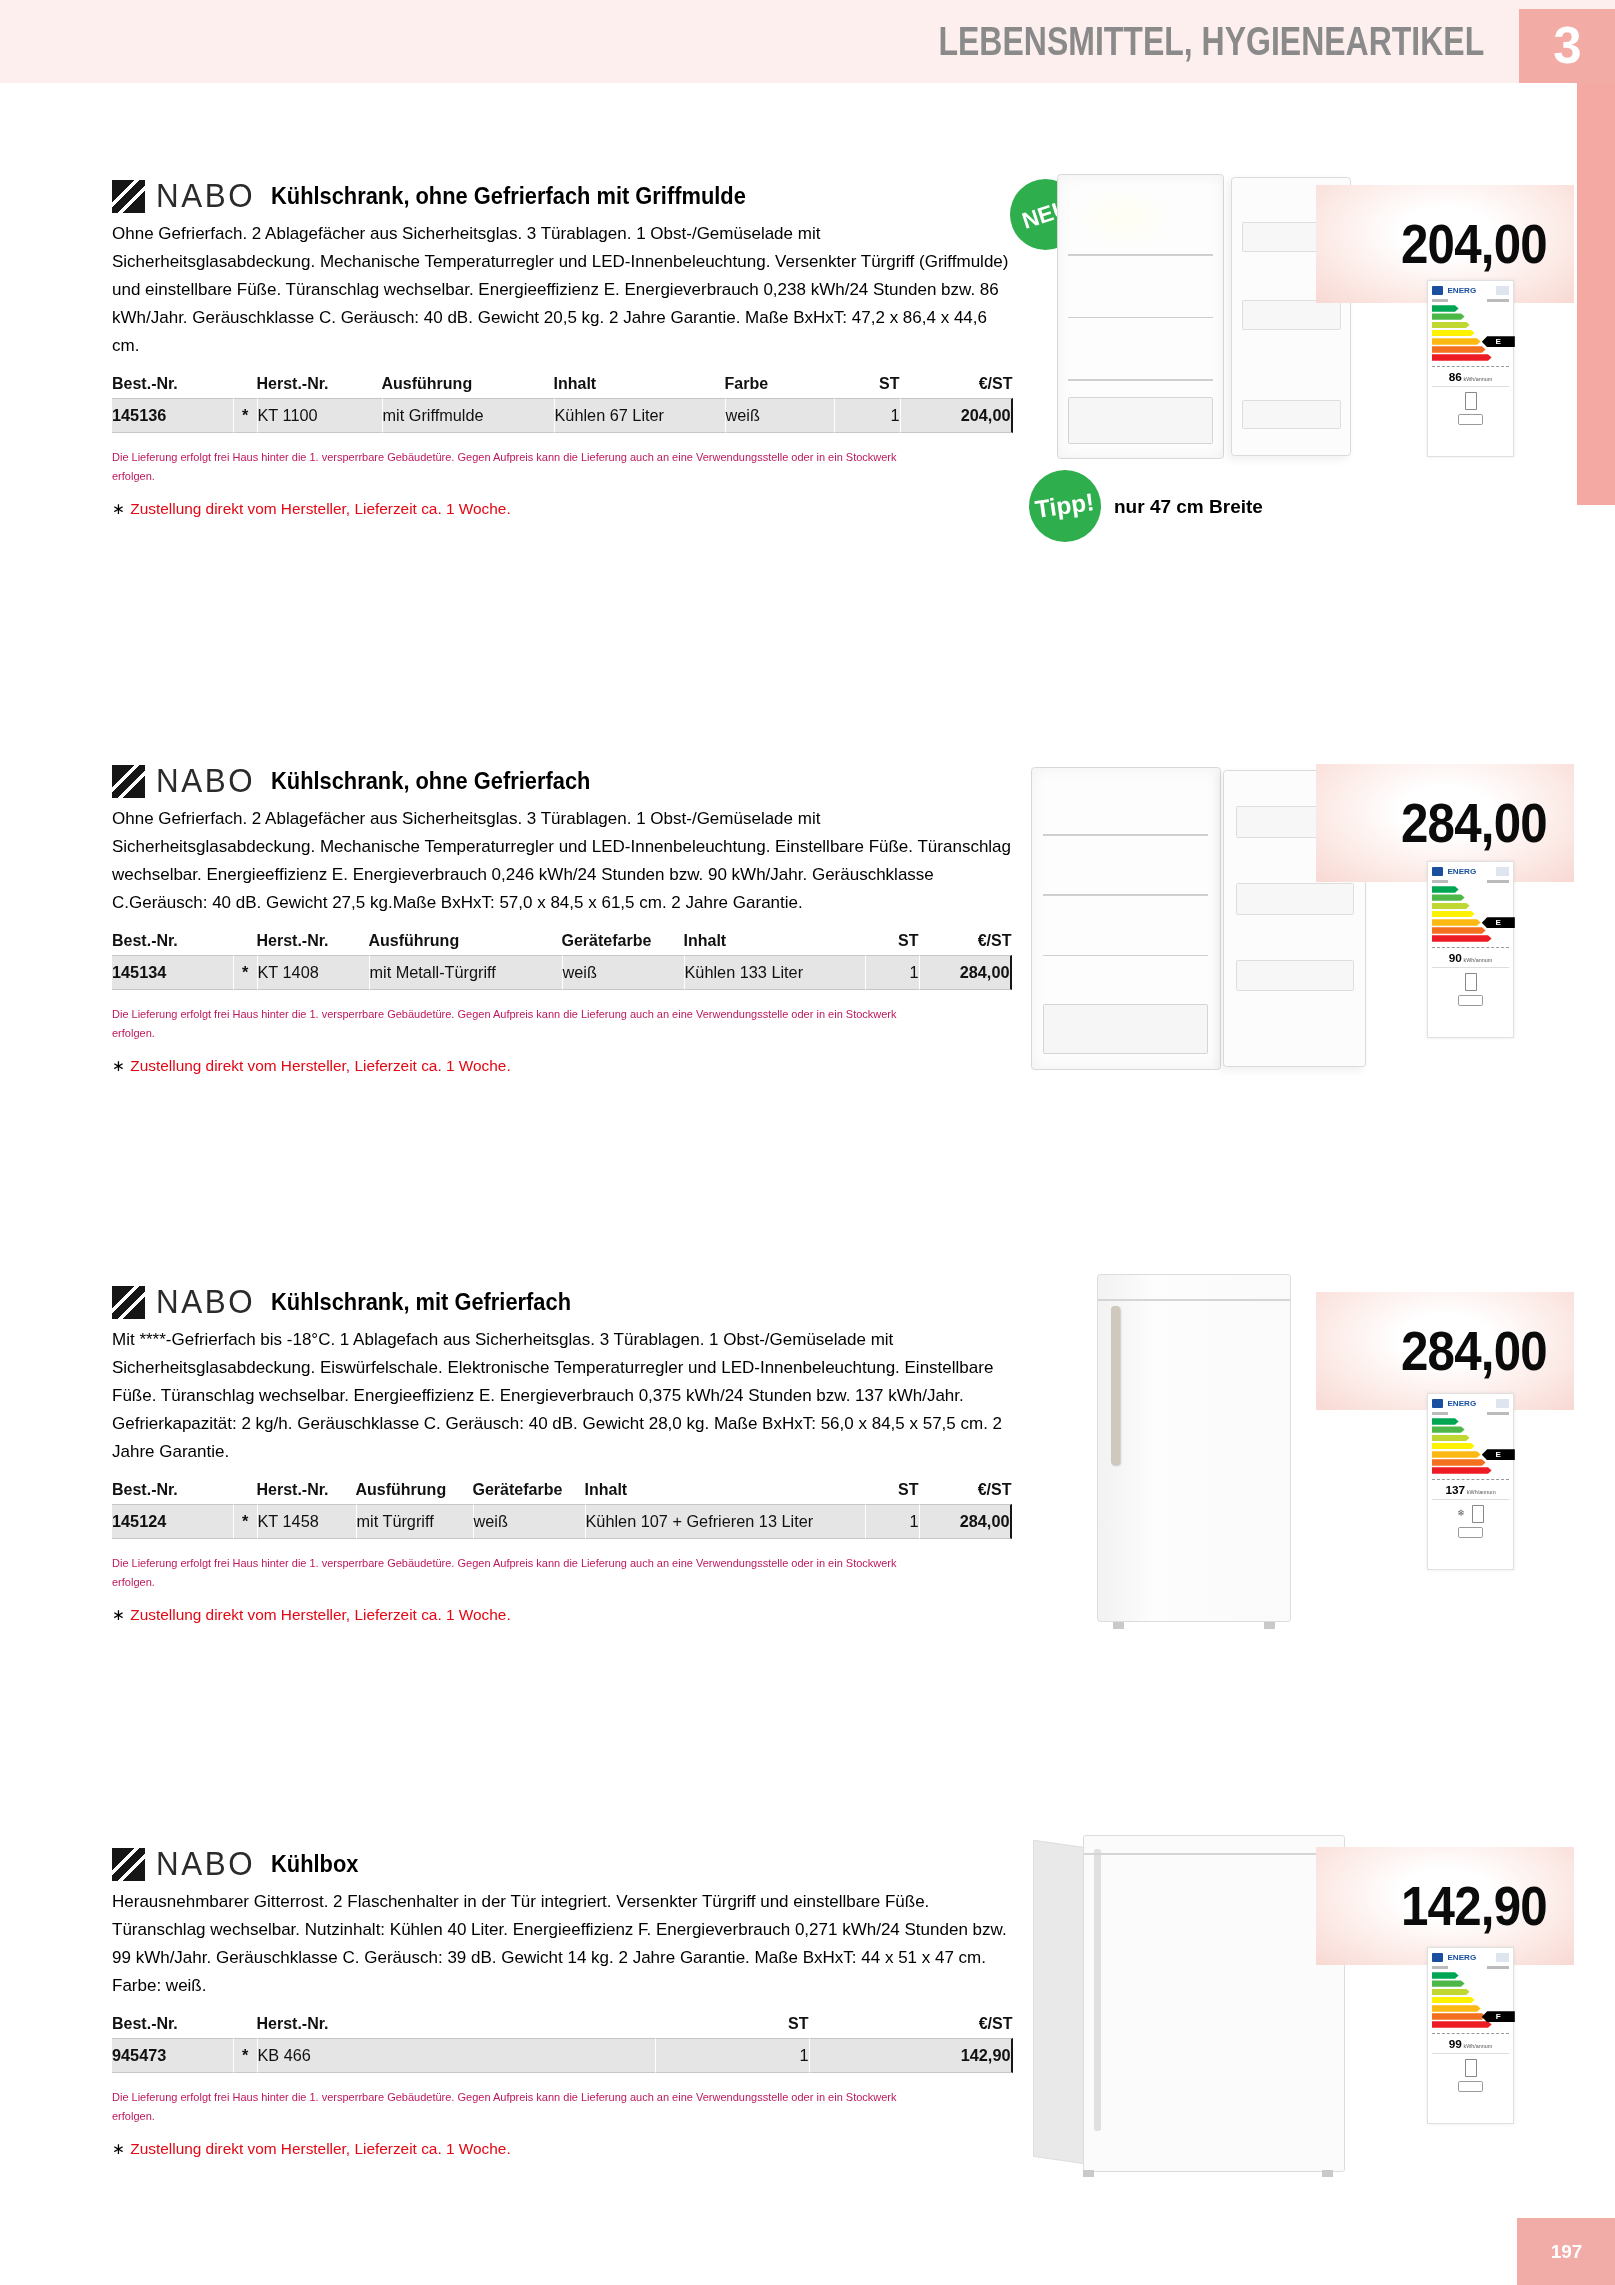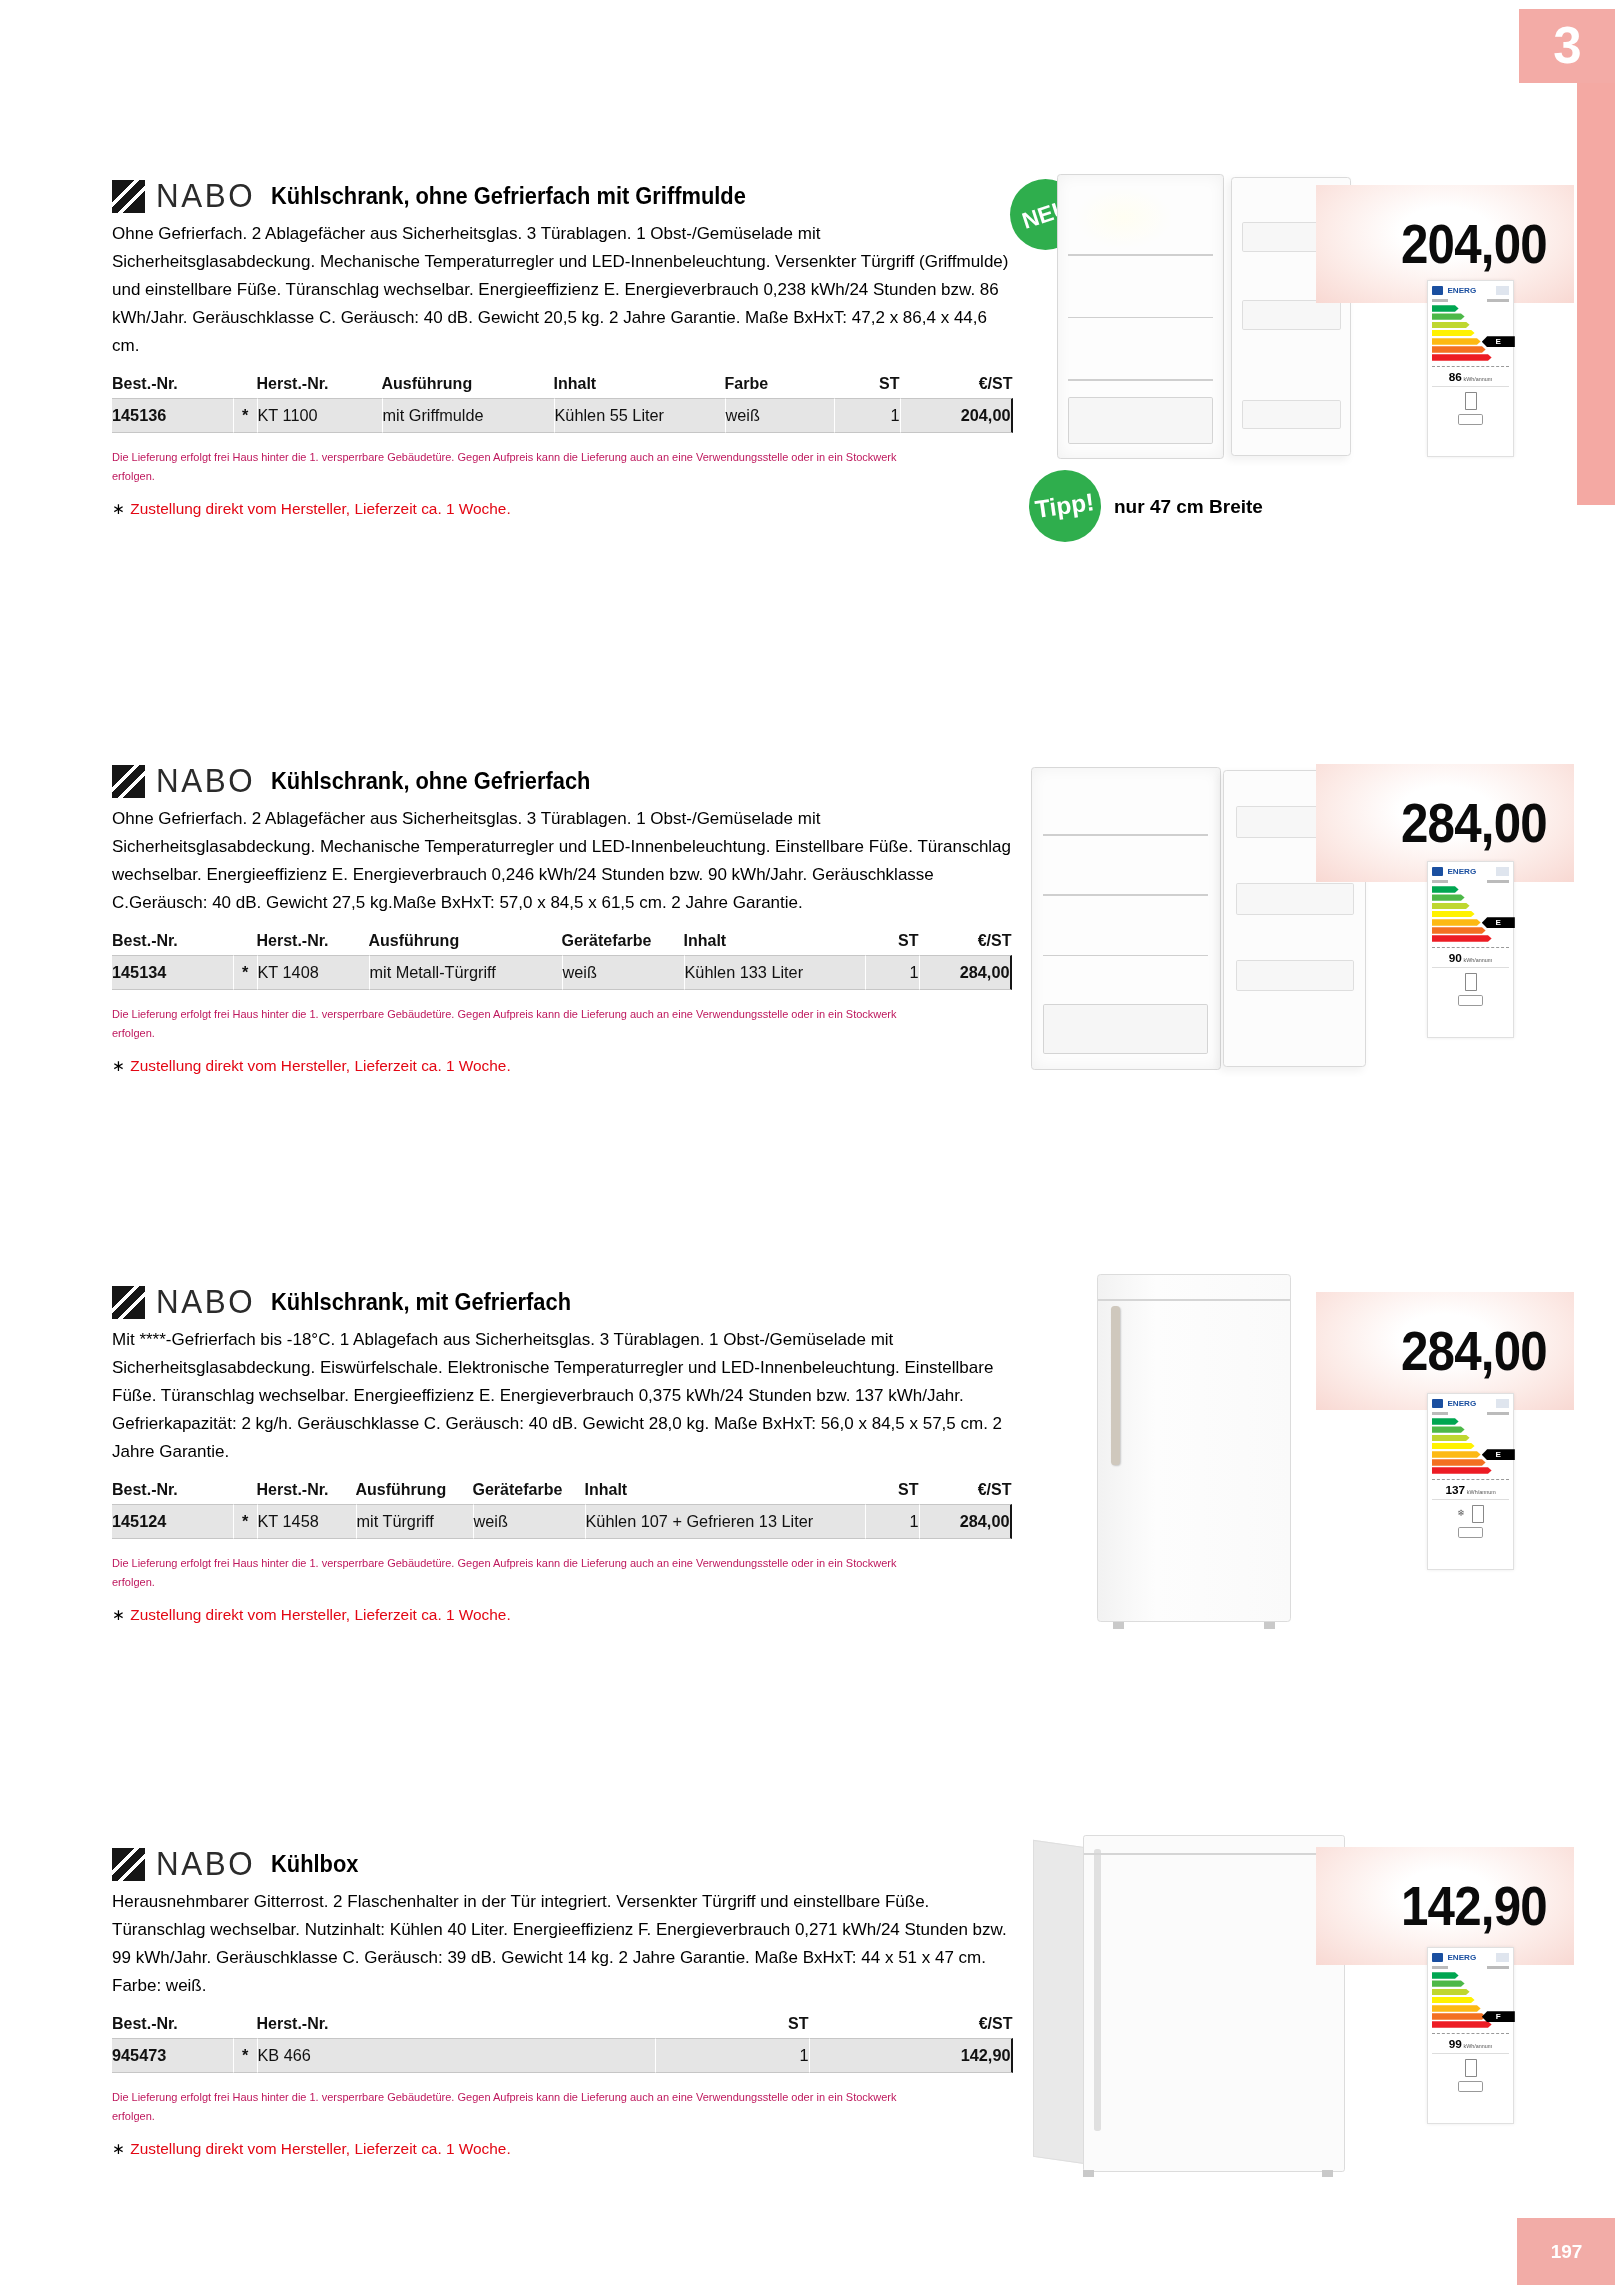--- a/index.html
+++ b/index.html
@@ -111,20 +111,23 @@
       font-size:28px;font-weight:bold;display:flex;align-items:center;justify-content:center;font-style:italic;}
   .foot-site{font-size:33px;font-weight:bold;color:#27a737;transform:scaleX(0.9);transform-origin:0 50%;}
   .pagebadge{position:absolute;left:1517px;top:2218px;width:99px;height:67px;background:#f2aca7;
       color:#fff;font-size:19px;font-weight:bold;display:flex;align-items:center;justify-content:center;}
 </style>
 </head>
 <body>
 
 <div id="page">
 
+  <div class="band">
+    <div class="band-title">LEBENSMITTEL, HYGIENEARTIKEL</div>
+  </div>
   <div class="tab3">3</div>
   <div class="sidebar"></div>
 
   <div class="sec" style="top:177px;">
     <div class="brandrow">
       <div class="nabo-mark"></div>
       <div class="nabo-word">NABO</div>
       <div class="ptitle">Kühlschrank, ohne Gefrierfach mit Griffmulde</div>
     </div>
     <div class="desc">Ohne Gefrierfach. 2 Ablagefächer aus Sicherheitsglas. 3 Türablagen. 1 Obst-/Gemüselade mit Sicherheitsglasabdeckung. Mechanische Temperaturregler und LED-Innenbeleuchtung. Versenkter Türgriff (Griffmulde) und einstellbare Füße. Türanschlag wechselbar. Energieeffizienz E. Energieverbrauch 0,238 kWh/24 Stunden bzw. 86 kWh/Jahr. Geräuschklasse C. Geräusch: 40 dB. Gewicht 20,5 kg. 2 Jahre Garantie. Maße BxHxT: 47,2 x 86,4 x 44,6 cm.</div>
@@ -133,21 +136,21 @@
       <div class="hc">Herst.-Nr.</div>
       <div class="hc">Ausführung</div>
       <div class="hc">Inhalt</div>
       <div class="hc">Farbe</div>
       <div class="hc r">ST</div>
       <div class="hc r">€/ST</div>
       <div class="dc b">145136</div>
       <div class="dc b c sep">*</div>
       <div class="dc sep">KT 1100</div>
       <div class="dc sep">mit Griffmulde</div>
-      <div class="dc sep">Kühlen 55 Liter</div>
+      <div class="dc sep">Kühlen 67 Liter</div>
       <div class="dc sep">weiß</div>
       <div class="dc r sep">1</div>
       <div class="dc b r sep last">204,00</div>
     </div>
     <div class="note">Die Lieferung erfolgt frei Haus hinter die 1. versperrbare Gebäudetüre. Gegen Aufpreis kann die Lieferung auch an eine Verwendungsstelle oder in ein Stockwerk erfolgen.</div>
     <div class="rednote"><span class="star">∗</span><span class="txt">Zustellung direkt vom Hersteller, Lieferzeit ca. 1 Woche.</span></div>
   </div>
 
   <div class="badge badge-neu" style="left:1010px;top:179px;">
       <span>NEU</span>

